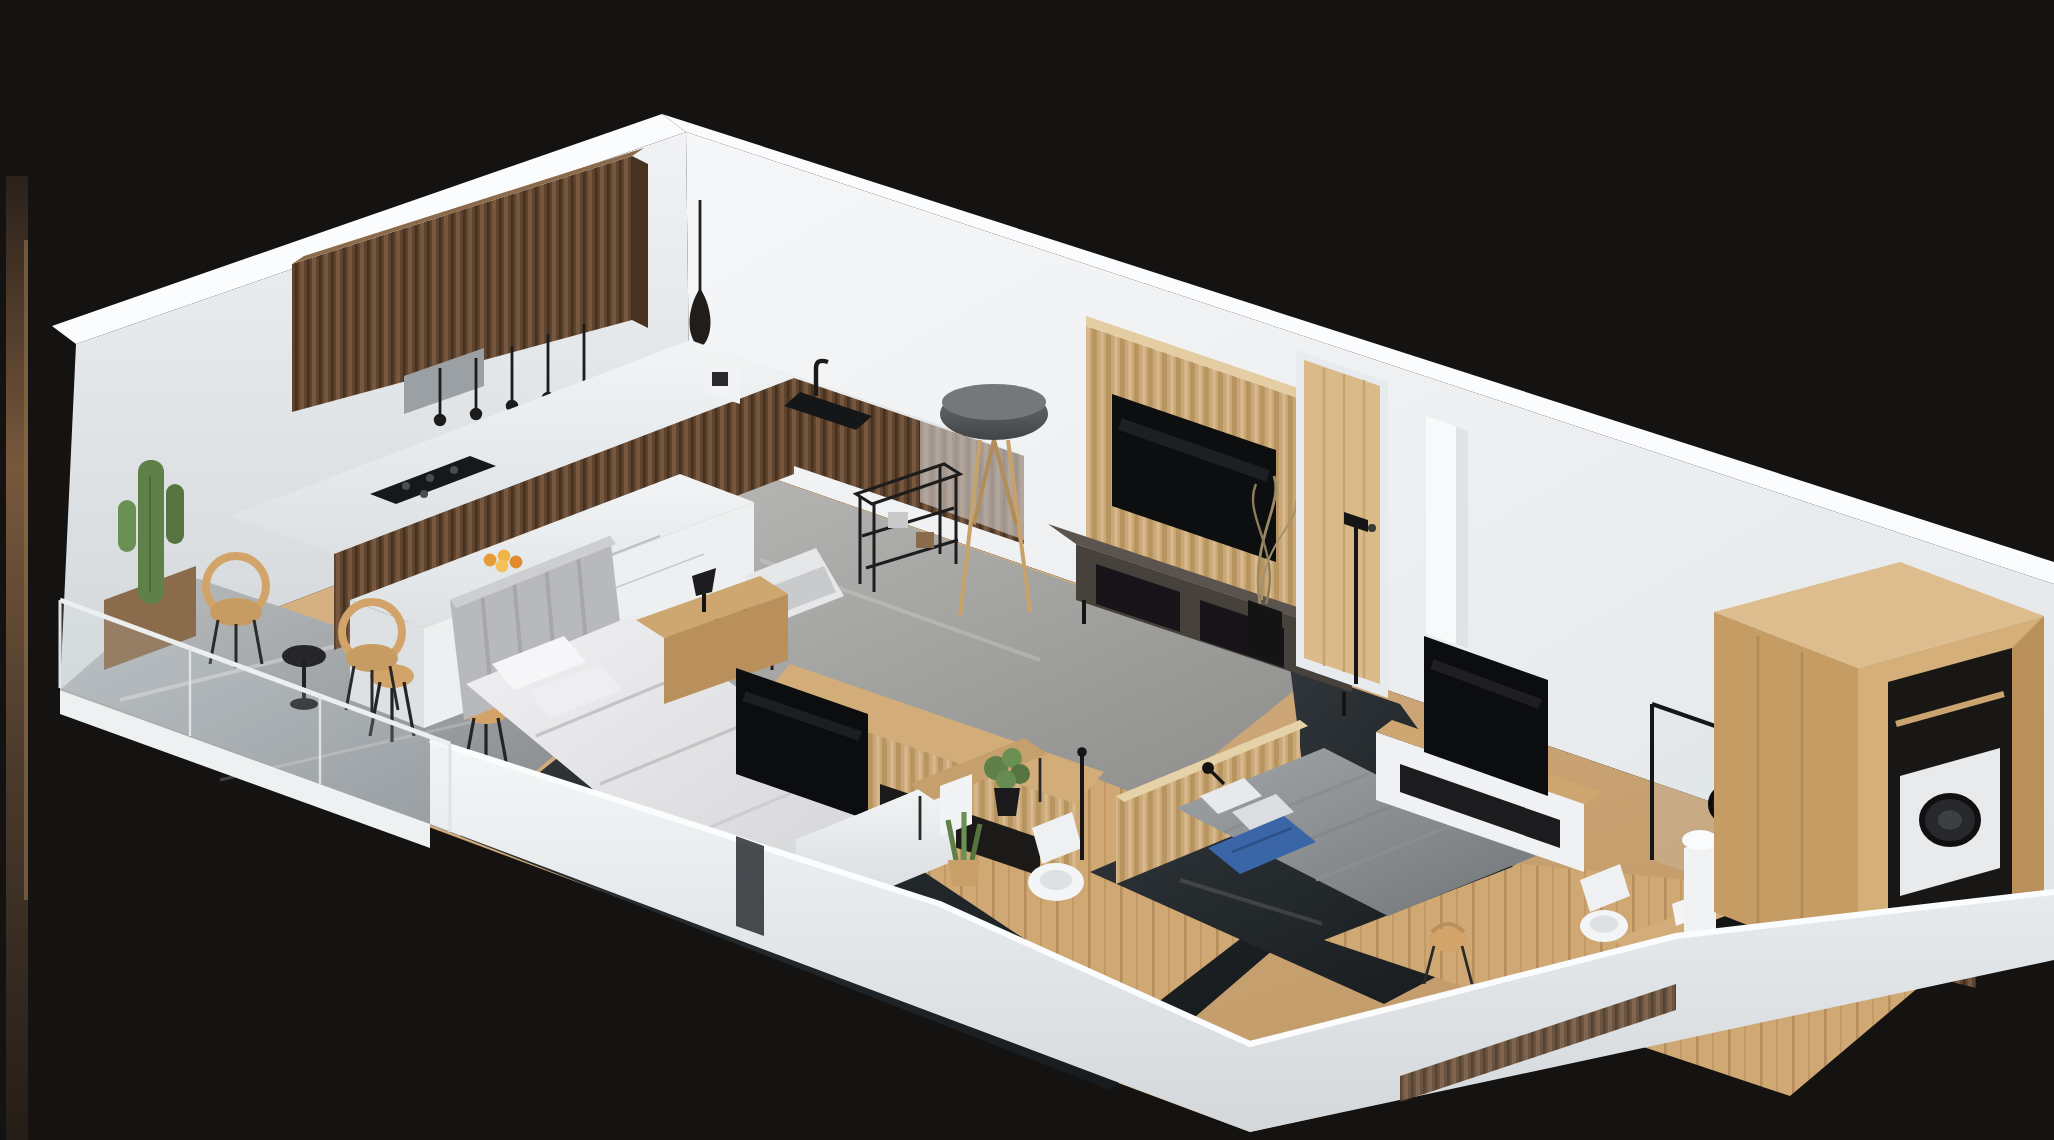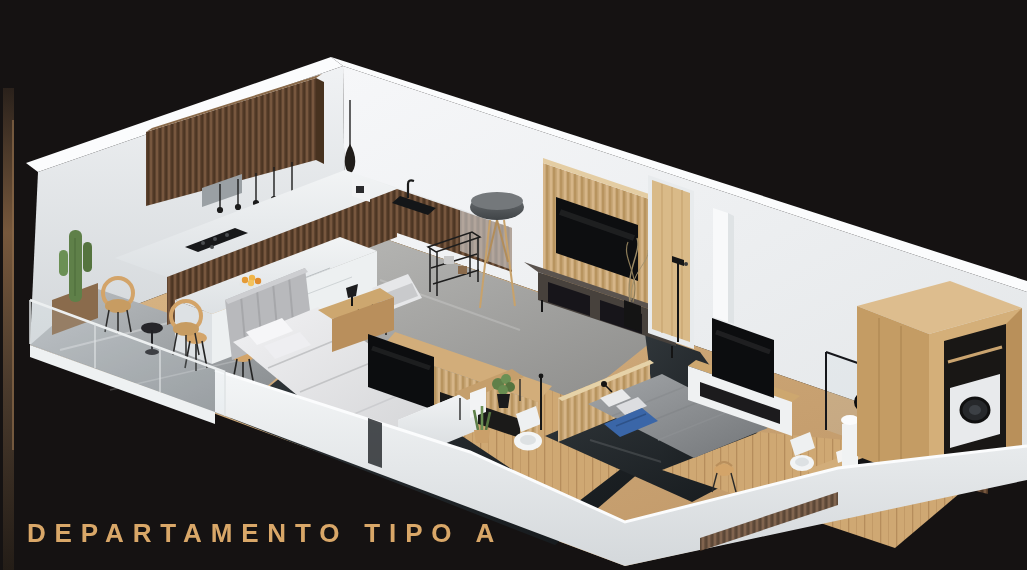--- a/index.html
+++ b/index.html
@@ -417,14 +417,13 @@
   <g>
     <polygon points="30,300 225,372 225,416 30,344" fill="#dce8ee" opacity="0.16"></polygon>
     <line x1="30" y1="300" x2="225" y2="372" stroke="#eceff0" stroke-width="2.5"></line>
     <line x1="30" y1="300" x2="30" y2="344" stroke="#dfe3e5" stroke-width="1.5"></line>
     <line x1="95" y1="324" x2="95" y2="368" stroke="#dfe3e5" stroke-width="1.2"></line>
     <line x1="160" y1="348" x2="160" y2="392" stroke="#dfe3e5" stroke-width="1.2"></line>
     <line x1="225" y1="372" x2="225" y2="416" stroke="#dfe3e5" stroke-width="1.5"></line>
   </g>
 </svg>
 
-<div id="plan-title">DEPARTAMENTO TIPO A</div>
 </div>
 
 </body></html>

